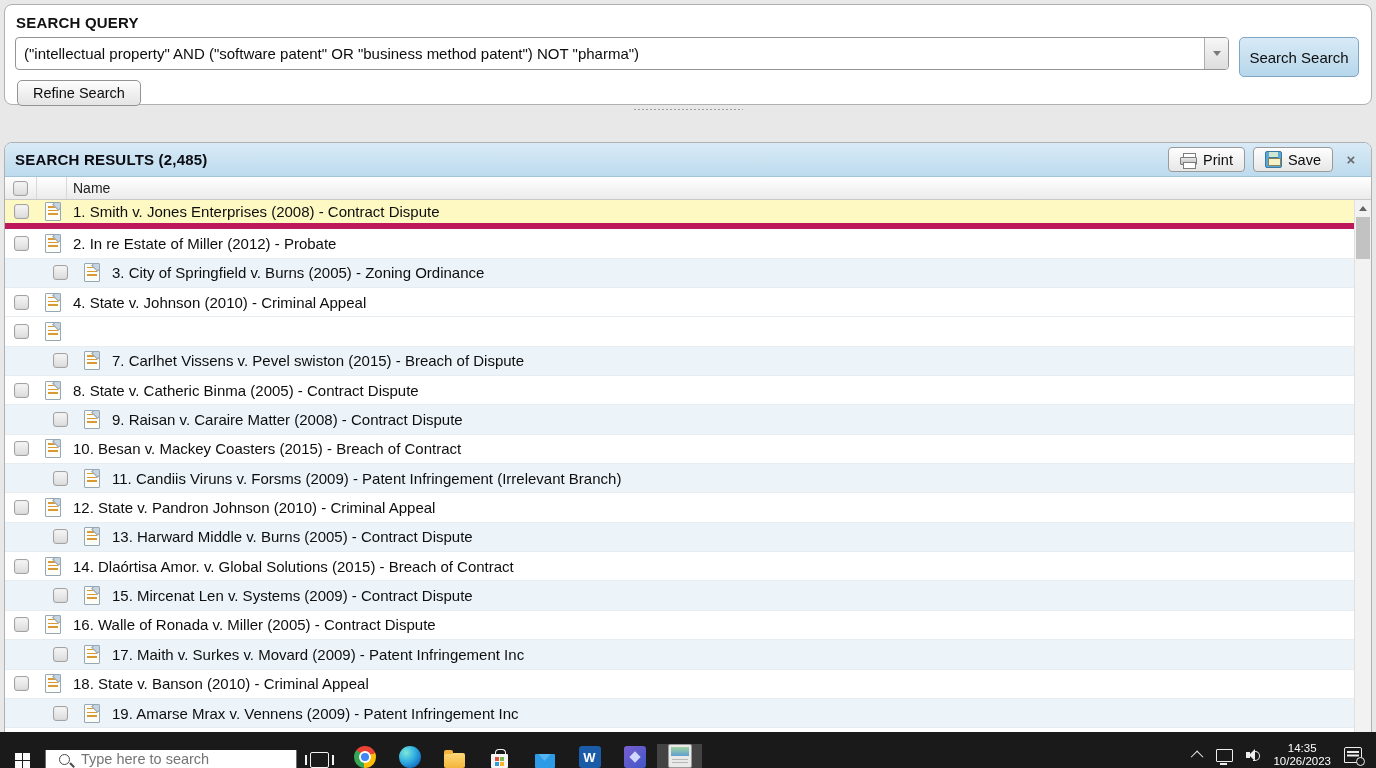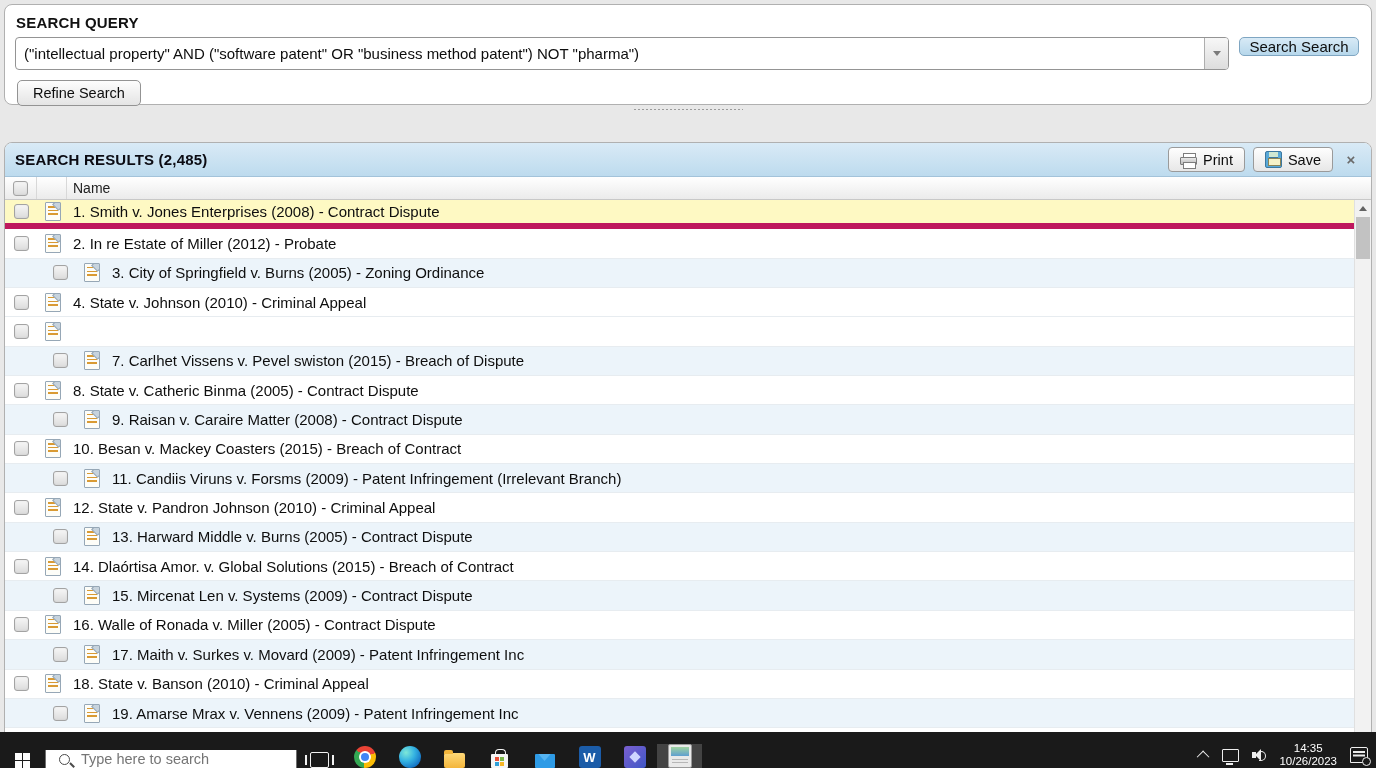--- a/index.html
+++ b/index.html
@@ -11,21 +11,21 @@
   }
   
   .panel{background:#fff;border:1px solid #b0b0b0;border-radius:8px;position:absolute;box-sizing:border-box;}
   .query-panel{left:4px;top:4px;right:4px;height:101px;}
   .panel-h1{font-size:15px;font-weight:bold;color:#111;position:absolute;left:11px;top:9px;letter-spacing:.2px;}
   .combo{position:absolute;left:10px;top:32px;right:142px;height:31px;border:1px solid #949494;border-radius:4px;background:#fff;display:flex;align-items:stretch;overflow:hidden;}
   .combo input{flex:1;border:0;outline:none;font-family:"Liberation Sans",sans-serif;font-size:15px;color:#0d0d0d;padding:0 8px;background:transparent;}
   .combo-btn{width:23px;border-left:1px solid #aeaeae;background:linear-gradient(#f7f7f7,#dddddd);display:flex;align-items:center;justify-content:center;cursor:default;}
   .combo-arrow{width:0;height:0;border-left:4px solid transparent;border-right:4px solid transparent;border-top:5px solid #7a7a7a;}
   .btn{display:inline-flex;align-items:center;justify-content:center;gap:6px;font-size:15px;color:#0d0d0d;border:1px solid #939393;border-radius:5px;background:linear-gradient(#fdfdfd,#e4e4e4);box-sizing:border-box;cursor:default;}
-  .btn-search{position:absolute;right:12px;top:32px;width:120px;height:19px;background:linear-gradient(#d8eaf6,#b6d7eb);border-color:#7fa6c2;}
+  .btn-search{position:absolute;right:12px;top:32px;width:120px;height:40px;background:linear-gradient(#d8eaf6,#b6d7eb);border-color:#7fa6c2;}
   .btn-refine{position:absolute;left:12px;top:75px;height:26px;padding:0 15px;font-size:14.5px;}
   
   .splitter{position:absolute;left:0;right:0;top:105px;height:8px;}
   .splitter .grip{position:absolute;left:50%;top:3px;width:110px;height:3px;transform:translateX(-50%);
     background-image:radial-gradient(#9b9b9b 0.9px, transparent 1px);background-size:4px 3px;background-repeat:repeat-x;}
   
   .results-panel{left:4px;top:114px;right:4px;height:614px;display:flex;flex-direction:column;overflow:hidden;margin-top:28px;}
   .res-header{height:33px;flex:none;background:linear-gradient(#d9eaf6,#bddbee);border-bottom:1px solid #a3c3da;display:flex;align-items:center;padding:0 10px;border-radius:3px 3px 0 0;}
   .res-title{font-size:15px;font-weight:bold;color:#0b0b12;letter-spacing:.2px;}
   .res-sp{flex:1;}
@@ -92,21 +92,21 @@
   .storebag i b:nth-child(3){background:#2e9fd8;} .storebag i b:nth-child(4){background:#f7b524;}
   .mail{width:20px;height:14px;background:#2e9be6;position:relative;border-radius:1px;overflow:hidden;}
   .mail::before{content:"";position:absolute;left:-4px;top:-9px;width:28px;height:16px;background:#55b4f2;transform:rotate(0);clip-path:polygon(0 0,50% 100%,100% 0);}
   .wordic{width:22px;height:22px;background:#1b5ca8;border-radius:3px;color:#fff;font-weight:bold;font-size:13px;display:flex;align-items:center;justify-content:center;}
   .purpleic{width:22px;height:22px;border-radius:3px;background:linear-gradient(135deg,#7a5fd0,#3f57c6);position:relative;}
   .purpleic::before{content:"";position:absolute;left:7px;top:7px;width:8px;height:8px;background:#cfd6ff;transform:rotate(45deg);}
   .appic{width:22px;height:22px;background:#e9e9e9;border:1px solid #9a9a9a;border-radius:2px;position:relative;overflow:hidden;}
   .appic::before{content:"";position:absolute;left:2px;top:2px;right:2px;height:9px;background:linear-gradient(#9fd3a0,#5f9fd0);}
   .appic::after{content:"";position:absolute;left:3px;bottom:3px;right:3px;height:5px;background:repeating-linear-gradient(#b6b6b6 0 1px,transparent 1px 2.6px);}
   
-  .tray{margin-left:auto;display:flex;align-items:center;gap:13px;padding-right:8px;color:#fff;}
+  .tray{margin-left:auto;display:flex;align-items:center;gap:13px;padding-right:14px;color:#fff;}
   .chev{width:8px;height:8px;border-left:1.8px solid #eee;border-top:1.8px solid #eee;transform:rotate(45deg) translateY(2px);}
   .netic{width:15px;height:11px;border:1.6px solid #eee;border-radius:1px;position:relative;}
   .netic::after{content:"";position:absolute;left:3px;bottom:-4px;width:7px;height:2px;background:#eee;}
   .volic{position:relative;width:14px;height:12px;}
   .volic .sp{position:absolute;left:0;top:3px;width:4px;height:6px;background:#eee;}
   .volic .cn{position:absolute;left:3px;top:0;width:0;height:0;border-top:6px solid transparent;border-bottom:6px solid transparent;border-right:6px solid #eee;}
   .volic .wv{position:absolute;right:0;top:2px;width:6px;height:8px;border:1.6px solid #eee;border-left:none;border-radius:0 8px 8px 0;}
   .clock{font-size:11.5px;line-height:13px;text-align:center;color:#fff;}
   .notif{width:16px;height:14px;border:1.6px solid #eee;border-radius:2px 2px 2px 0;position:relative;}
   .notif::before{content:"";position:absolute;left:2px;top:3px;right:2px;height:1.6px;background:#eee;box-shadow:0 3.5px 0 #eee;}

